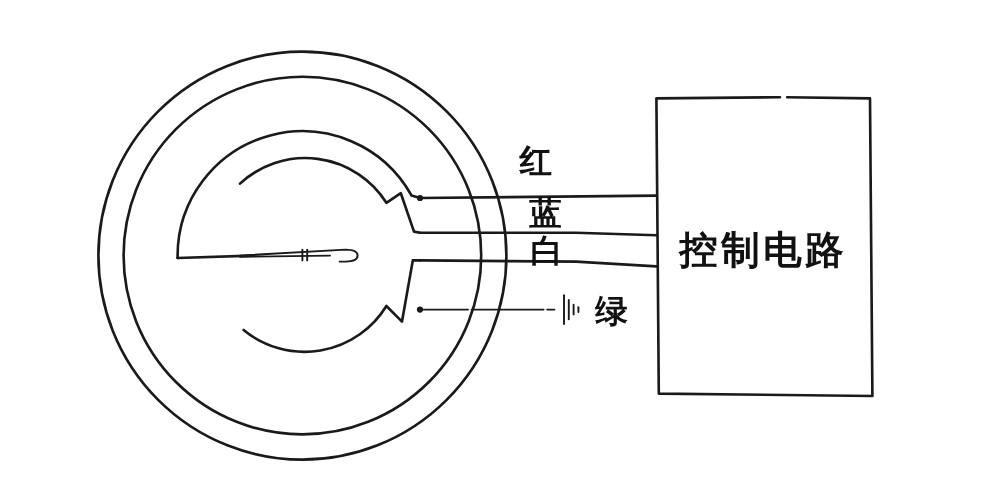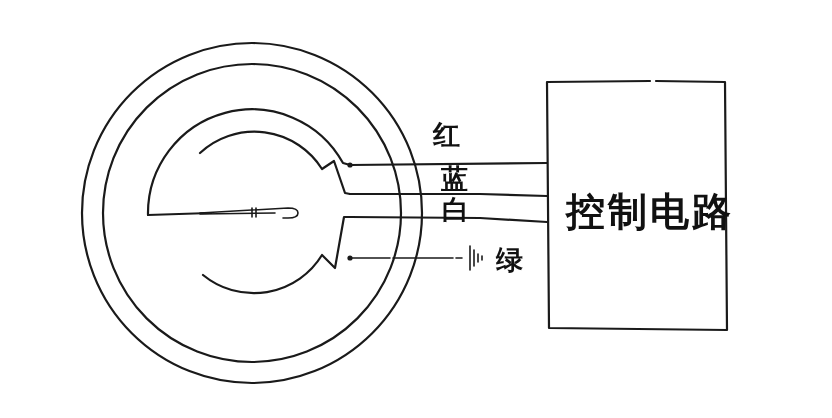--- a/index.html
+++ b/index.html
@@ -10,21 +10,21 @@
     .thin { fill: none; stroke: #1a1a1a; stroke-width: 1.6; stroke-linecap: round; }
     .label {
       position: absolute;
       font-family: "DejaVu Sans", sans-serif;
       font-weight: bold;
       color: #111111;
       line-height: 1;
       white-space: nowrap;
     }
     .wire-label { font-size: 27px; }
-    .box-label { font-size: 39px; letter-spacing: 3px; }
+    .box-label { font-size: 32px; letter-spacing: 3px; }
   </style>
 </head>
 <body>
 
 <div class="canvas">
   <svg width="832" height="418" viewBox="0 0 832 418">
 
     <circle class="stroke" cx="252" cy="213" r="170"></circle>
     <circle class="stroke" cx="252" cy="213" r="149"></circle>
 

